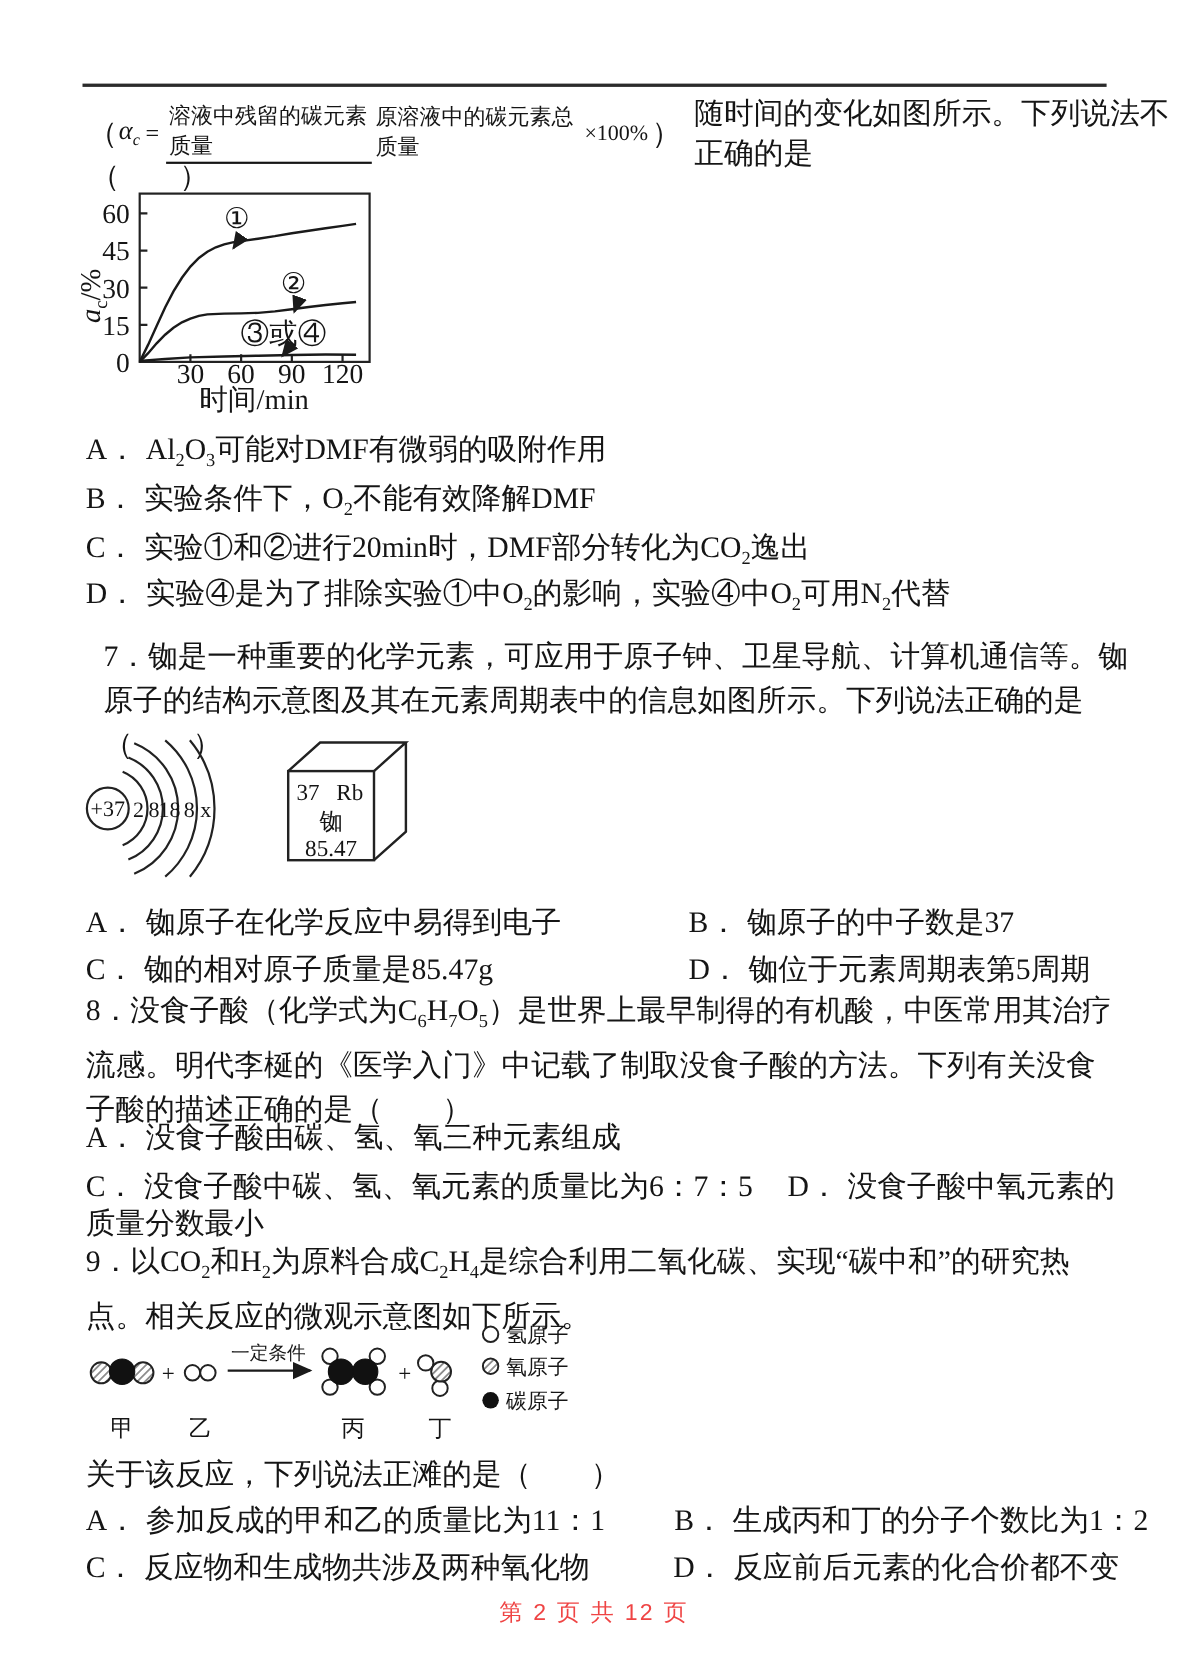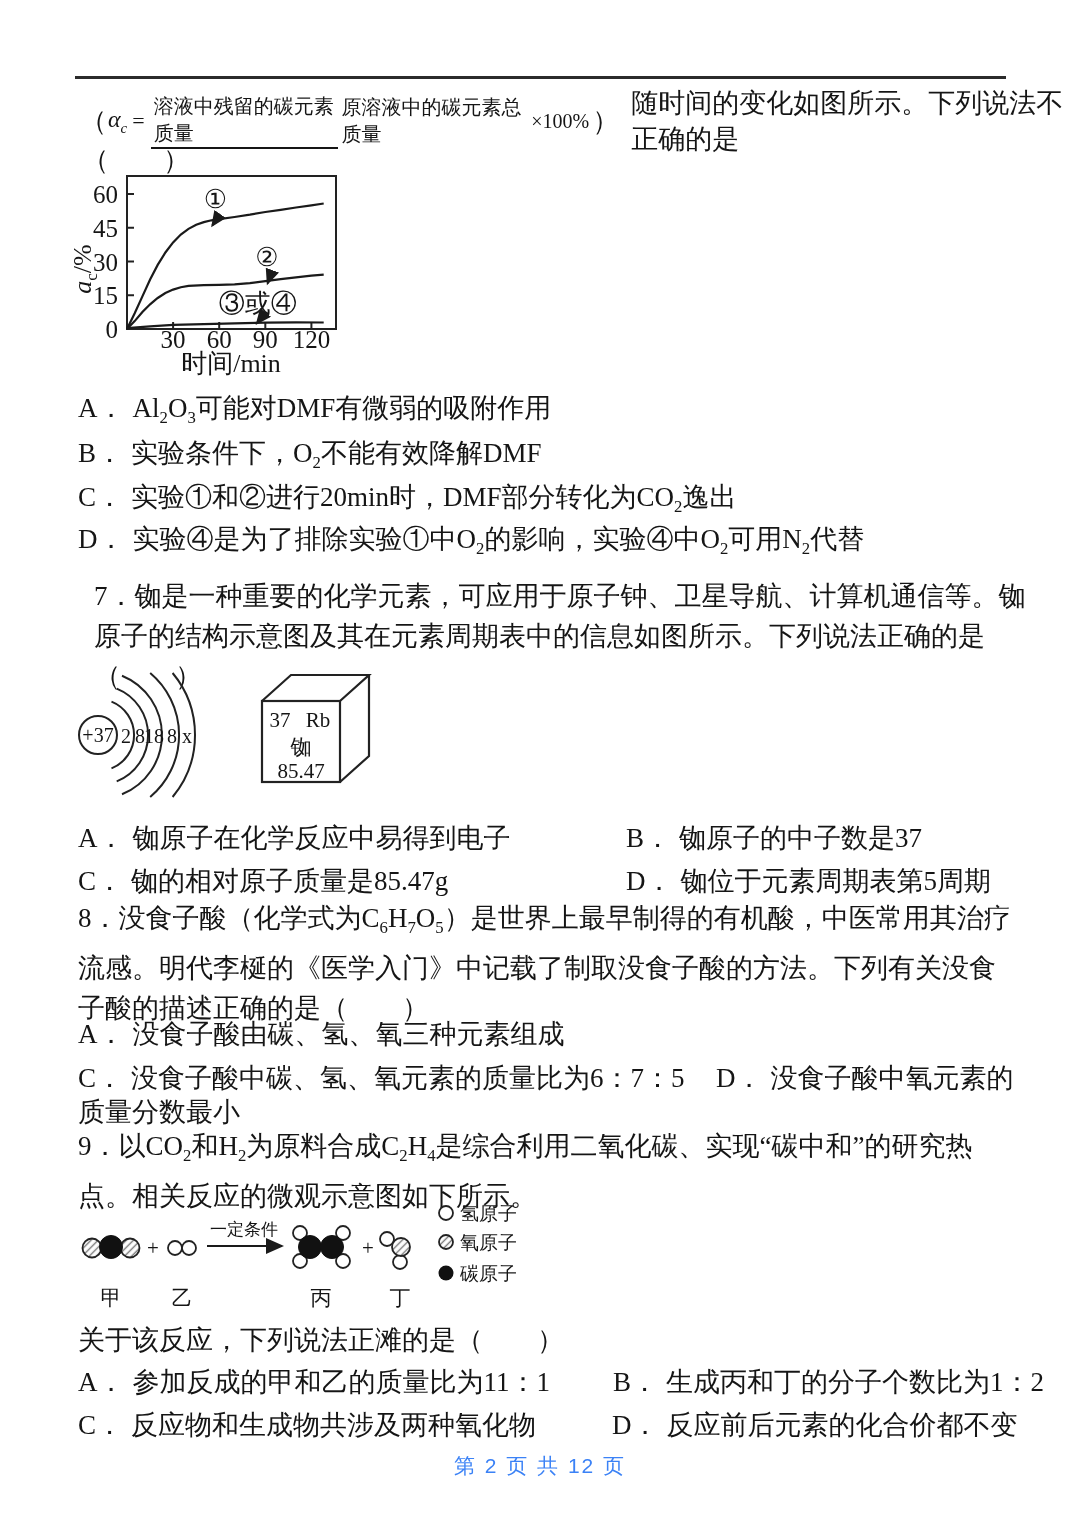--- a/index.html
+++ b/index.html
@@ -13,21 +13,21 @@
   .frac{display:inline-flex;flex-direction:row;align-items:center;font-size:20px;line-height:1.35;margin:0 2px;}
   .frac .num{border-bottom:2px solid #151515;padding:0 3px;}
   .frac .den{padding:14px 3px;}
   .times{font-size:20px;margin:0 3px;text-align:right;}
   .tail{margin-left:12px;}
   .blank{position:absolute;left:82px;top:142px;font-size:27px;}
   .opt{position:absolute;font-size:27px;white-space:nowrap;}
   .okey{margin-right:8px;}
   sub{font-size:0.62em;}
   .footer{position:absolute;left:0;top:1452px;width:1080px;text-align:center;
-          font-family:"Liberation Sans","DejaVu Sans",sans-serif;font-size:21px;color:#3b82f6;letter-spacing:2px;}
+          font-family:"Liberation Sans","DejaVu Sans",sans-serif;font-size:21px;color:#ef4444;letter-spacing:2px;}
   
   .tick{font:25px "Liberation Serif","DejaVu Serif",serif;fill:#151515;}
   .axis{font:26px "Liberation Serif","DejaVu Serif",serif;fill:#151515;}
   .ital{font-style:italic;}
   .sub-t{font-size:17px;}
   .ann{font:26px "Liberation Serif","DejaVu Serif",serif;fill:#151515;}
   .atom-t{font:20px "Liberation Serif","DejaVu Serif",serif;fill:#151515;}
   .cube-t{font:21px "Liberation Serif","DejaVu Serif",serif;fill:#151515;}
   .mol-t{font:21px "Liberation Serif","DejaVu Serif",serif;fill:#151515;}
   .mol-s{font:17px "Liberation Serif","DejaVu Serif",serif;fill:#151515;}

